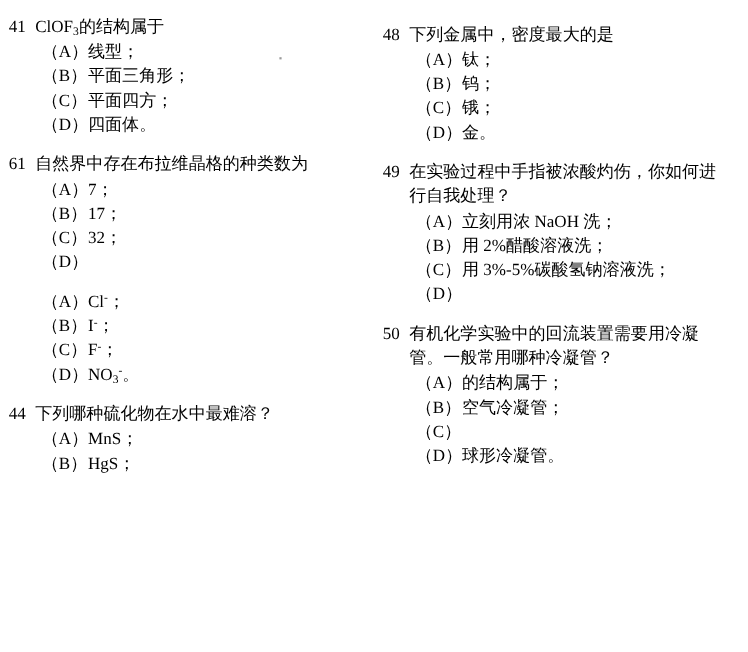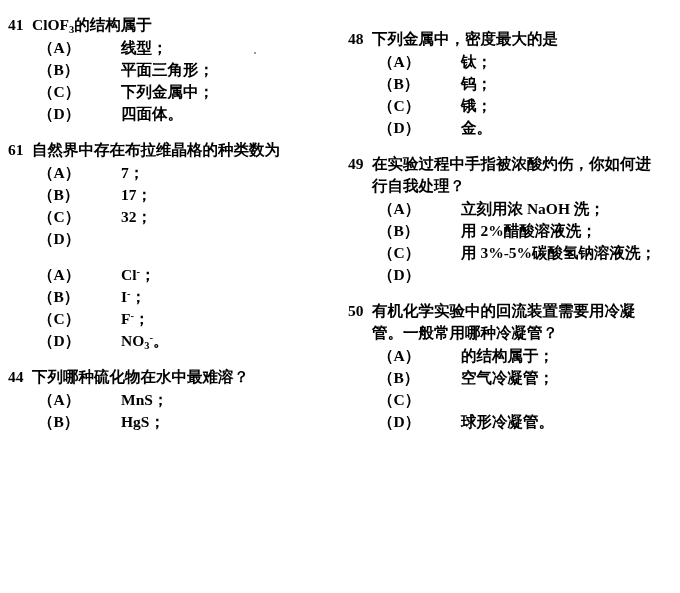--- a/index.html
+++ b/index.html
@@ -17,23 +17,22 @@
   .page {
     position: relative;
     width: 680px;
     height: 593px;
     box-sizing: border-box;
     padding: 14px 8px 0 8px;
   }
   .columns {
     display: flex;
     flex-direction: row;
-    align-items: flex-end;
+    align-items: center;
     gap: 22px;
-    font-weight: bold;
   }
   .col {
     width: 318px;
     flex: 0 0 318px;
   }
   .q {
     margin-bottom: 14px;
   }
   .q-head {
     display: flex;
@@ -62,21 +61,20 @@
     font-size: 15.5px;
     line-height: 1.42;
     padding-left: 30px;
   }
   .opt-label {
     flex: 0 0 auto;
     width: 42px;
   }
   .opt-text {
     flex: 1 1 auto;
-    margin-left: 41px;
   }
   sub {
     font-size: 0.68em;
     vertical-align: baseline;
     position: relative;
     top: 0.28em;
   }
   sup {
     font-size: 0.68em;
     vertical-align: baseline;
@@ -108,21 +106,21 @@
           <div class="opt">
             <span class="opt-label">（A）</span>
             <span class="opt-text">线型；</span>
           </div>
           <div class="opt">
             <span class="opt-label">（B）</span>
             <span class="opt-text">平面三角形；</span>
           </div>
           <div class="opt">
             <span class="opt-label">（C）</span>
-            <span class="opt-text">下列金属中；</span>
+            <span class="opt-text">平面四方；</span>
           </div>
           <div class="opt">
             <span class="opt-label">（D）</span>
             <span class="opt-text">四面体。</span>
           </div>
         </div>
       </div>
 
       <div class="q">
         <div class="q-head">

